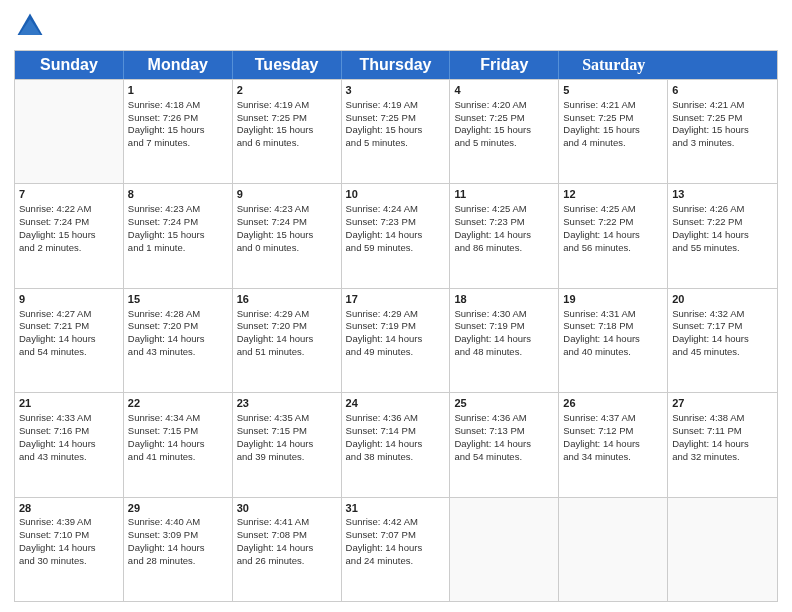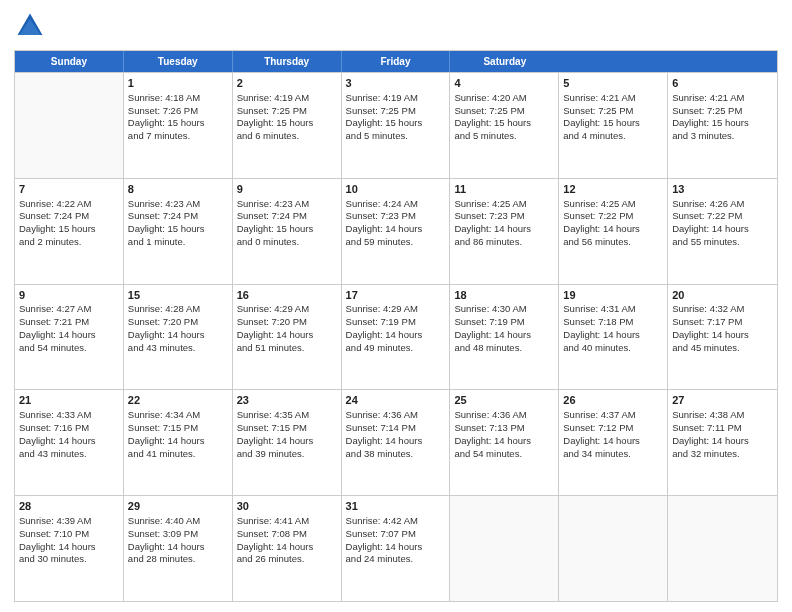--- a/index.html
+++ b/index.html
@@ -65,28 +65,29 @@
       flex-direction: column;
       border: 1px solid #ccc;
     }
     .cal-header-row {
       display: grid;
       grid-template-columns: repeat(7, 1fr);
       background: #2a6bc7;
     }
     .cal-header-cell {
       color: #fff;
-      font-size: 10px;
+      font-size: 16px;
       font-weight: bold;
       padding: 5px 4px;
       text-align: center;
       border-right: 1px solid #5590d8;
     }
     .cal-header-cell:last-child {
       border-right: none;
+      font-family: Liberation Serif, serif;
     }
     .cal-body {
       flex: 1;
       display: flex;
       flex-direction: column;
     }
     .cal-week {
       flex: 1;
       display: grid;
       grid-template-columns: repeat(7, 1fr);
@@ -135,20 +136,21 @@
     </div>
     <div class="title-block">
       <div class="title-month"></div>
       <div class="title-location"></div>
     </div>
   </div>
 
   <div class="calendar">
     <div class="cal-header-row">
     <div class="cal-header-cell">Sunday</div>
+        <div class="cal-header-cell">Monday</div>
         <div class="cal-header-cell">Tuesday</div>
         <div class="cal-header-cell">Thursday</div>
         <div class="cal-header-cell">Friday</div>
         <div class="cal-header-cell">Saturday</div>
       </div>
     <div class="cal-body">
     <div class="cal-week">
           <div class="cal-cell empty"></div>
           <div class="cal-cell">
             <span class="day-number">1</span>

